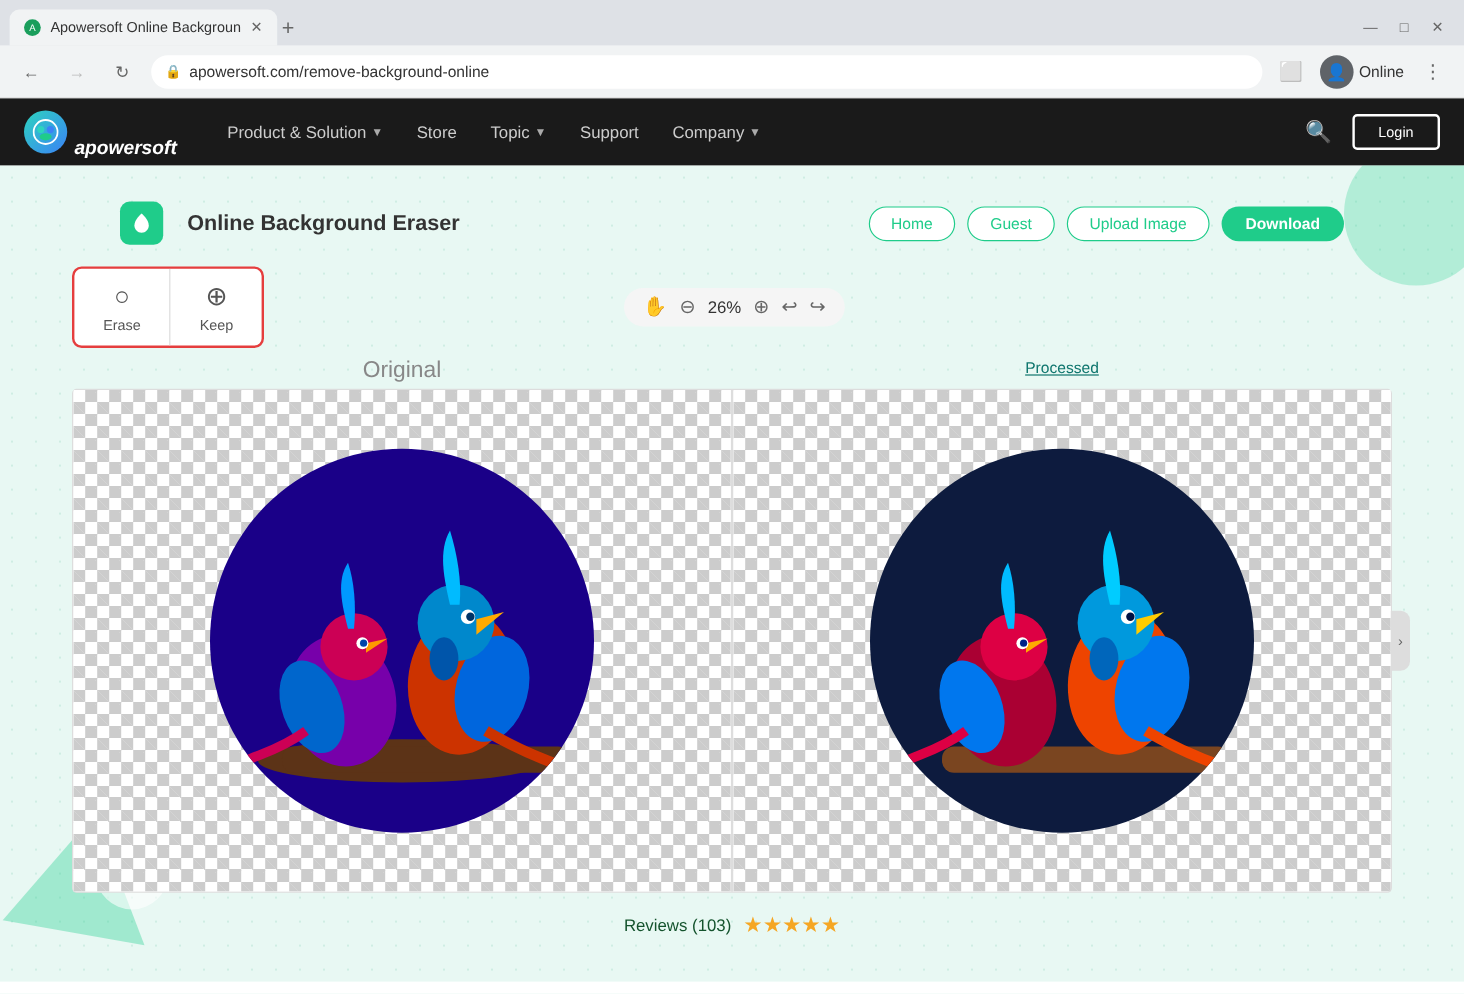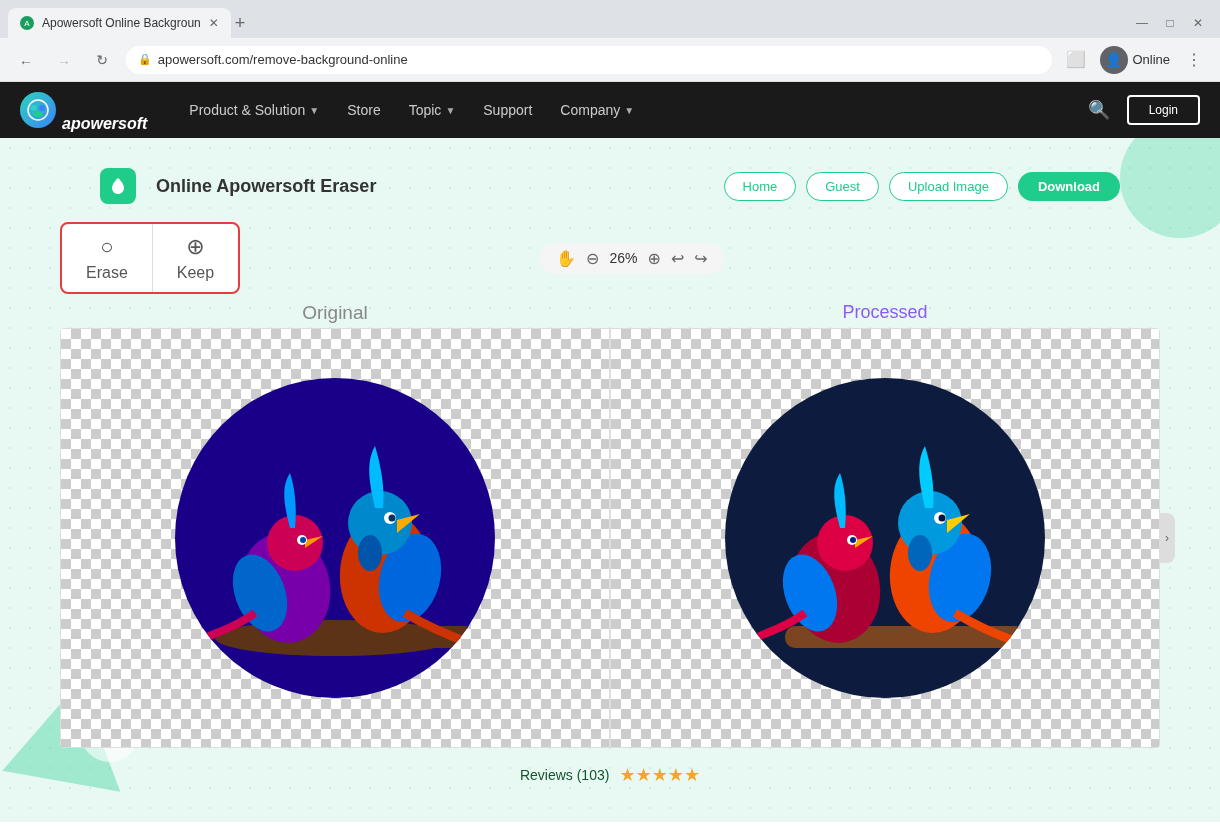--- a/index.html
+++ b/index.html
@@ -56,21 +56,21 @@
 
     
     .editor-area { position: relative; z-index: 10; padding: 0 60px; }
     .tool-bar { display: flex; align-items: center; padding: 8px 0; gap: 0; }
     
     
     .tools-box { display: flex; border: 2px solid #e53e3e; border-radius: 8px; background: white; overflow: hidden; }
     .tool-btn { display: flex; flex-direction: column; align-items: center; justify-content: center; padding: 10px 24px; cursor: pointer; gap: 4px; }
     .tool-btn:first-child { border-right: 1px solid #ddd; }
     .tool-btn-icon { font-size: 22px; color: #555; }
-    .tool-btn-label { font-size: 16px; color: #555; }
+    .tool-btn-label { font-size: 12px; color: #555; }
 
     .zoom-bar { display: flex; align-items: center; gap: 10px; margin-left: auto; margin-right: auto; background: #f5f5f5; border-radius: 20px; padding: 6px 16px; }
     .zoom-icon { font-size: 16px; color: #666; cursor: pointer; }
     .zoom-level { font-size: 14px; color: #333; }
 
     
     .canvas-container { display: flex; gap: 0; background: white; border: 1px solid #ddd; border-radius: 4px; position: relative; width: 100%; height: 420px; }
 
     .canvas-panel { flex: 1; position: relative; overflow: hidden; }
     .canvas-panel-left { border-right: 2px solid #ddd; }
@@ -181,21 +181,21 @@
   <div class="deco-triangle"></div>
   <div class="deco-circle-bottom"></div>
 
   <div class="app-header">
     <div class="app-logo">
       <svg width="22" height="22" viewBox="0 0 22 22">
         <path d="M11 3 C11 3 5 8 5 13 C5 16.3 7.7 19 11 19 C14.3 19 17 16.3 17 13 C17 8 11 3 11 3Z" fill="white"></path>
         <path d="M11 8 C11 8 8 11 8 13.5 C8 15.2 9.3 16.5 11 16.5" fill="rgba(255,255,255,0.5)"></path>
       </svg>
     </div>
-    <h1 class="app-title">Online Apowersoft Eraser</h1>
+    <h1 class="app-title">Online Background Eraser</h1>
     <div class="app-nav-right">
       <button class="app-nav-btn">Home</button>
       <button class="app-nav-btn">Guest</button>
       <button class="app-nav-btn">Upload Image</button>
       <button class="download-btn">Download</button>
     </div>
   </div>
 
   <div class="editor-area">
 
@@ -219,21 +219,21 @@
         <span class="zoom-icon">↩</span>
         <span class="zoom-icon">↪</span>
       </div>
     </div>
 
     <div style="display:flex; margin-bottom:4px;">
       <div style="flex:1;text-align:center;">
         <span style="font-size:19px;color:#888;">Original</span>
       </div>
       <div style="flex:1;text-align:center;">
-        <span style="font-size:18px;color:#8b5cf6;">Processed</span>
+        <span style="font-size:13px;color:#0f766e;text-decoration:underline;">Processed</span>
       </div>
     </div>
 
     <div class="canvas-container" style="position:relative;">
 
       <div class="canvas-panel canvas-panel-left" style="position:relative;">
         <div class="checkered" style="position:absolute;top:0;left:0;right:0;bottom:0;"></div>
 
         <div style="position:absolute;width:320px;height:320px;left:50%;top:50%;transform:translate(-50%,-50%);border-radius:50%;background:#1a0088;overflow:hidden;">
           <svg viewBox="0 0 320 320" width="320" height="320">

